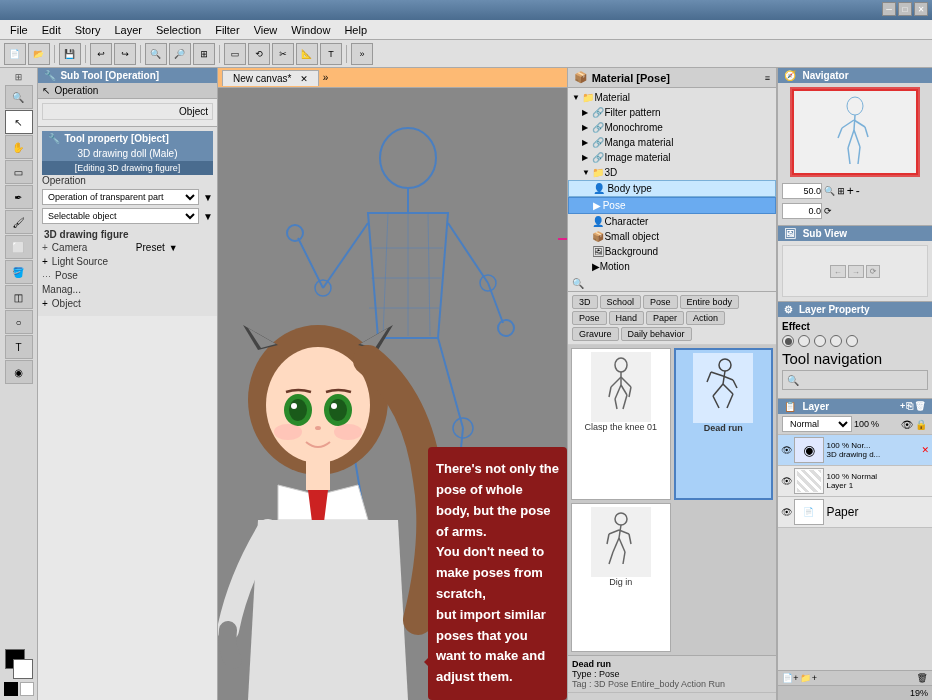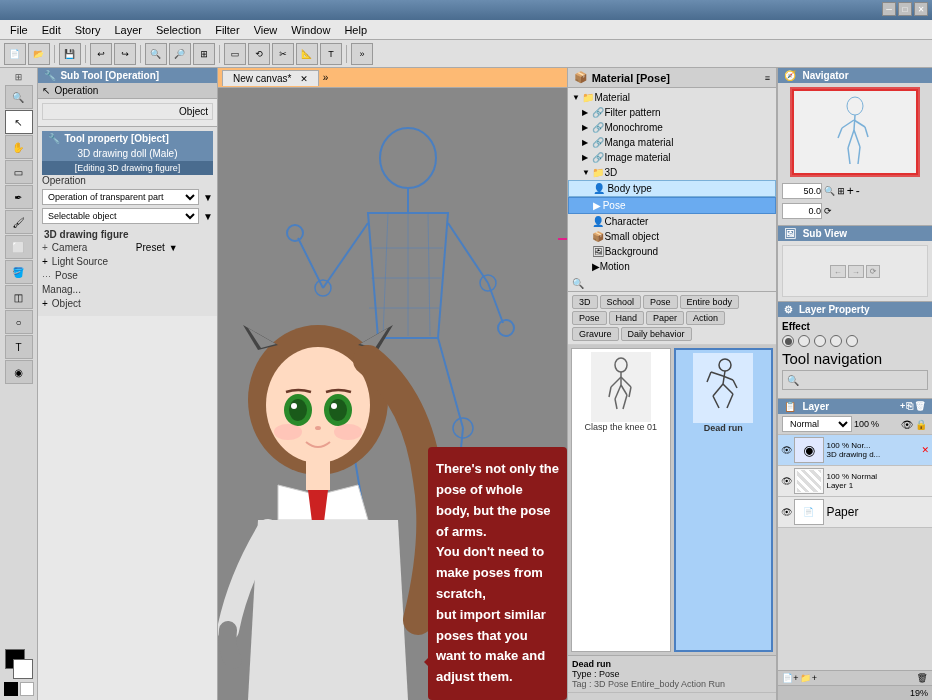--- a/index.html
+++ b/index.html
@@ -759,20 +759,37 @@
             <line x1="30" y1="22" x2="34" y2="30" stroke="#444" stroke-width="1.5"></line>
             <line x1="20" y1="26" x2="10" y2="38" stroke="#444" stroke-width="1.5"></line>
             <line x1="10" y1="38" x2="16" y2="50" stroke="#444" stroke-width="1.5"></line>
             <line x1="20" y1="26" x2="30" y2="36" stroke="#444" stroke-width="1.5"></line>
             <line x1="30" y1="36" x2="24" y2="50" stroke="#444" stroke-width="1.5"></line>
           </svg>
         </div>
         <div style="font-size:9px; color:#333; font-weight:bold;">Dead run</div>
       </div>
 
+      <div style="background:white; border:1px solid #aaa; text-align:center; padding:3px; cursor:pointer;">
+        <div style="width:60px; height:70px; margin:0 auto; background:#f0f0f0; display:flex; align-items:center; justify-content:center;">
+          <svg width="40" height="60" viewBox="0 0 40 60">
+            <ellipse cx="20" cy="7" rx="6" ry="6" fill="none" stroke="#666" stroke-width="1.5"></ellipse>
+            <line x1="20" y1="13" x2="18" y2="26" stroke="#666" stroke-width="1.5"></line>
+            <line x1="18" y1="18" x2="8" y2="22" stroke="#666" stroke-width="1.5"></line>
+            <line x1="8" y1="22" x2="6" y2="32" stroke="#666" stroke-width="1.5"></line>
+            <line x1="18" y1="18" x2="28" y2="22" stroke="#666" stroke-width="1.5"></line>
+            <line x1="28" y1="22" x2="30" y2="32" stroke="#666" stroke-width="1.5"></line>
+            <line x1="18" y1="26" x2="12" y2="40" stroke="#666" stroke-width="1.5"></line>
+            <line x1="12" y1="40" x2="8" y2="52" stroke="#666" stroke-width="1.5"></line>
+            <line x1="18" y1="26" x2="24" y2="40" stroke="#666" stroke-width="1.5"></line>
+            <line x1="24" y1="40" x2="22" y2="52" stroke="#666" stroke-width="1.5"></line>
+          </svg>
+        </div>
+        <div style="font-size:9px; color:#333;">Dig in</div>
+      </div>
     </div>
 
     <div style="padding:3px 4px; background:#d0d0d0; border-top:1px solid #aaa; font-size:9px;">
       <div style="font-weight:bold;">Dead run</div>
       <div>Type : Pose</div>
       <div style="color:#555;">Tag : 3D Pose Entire_body Action Run</div>
     </div>
 
     <div style="height:8px; background:#d0d0d0; border-top:1px solid #bbb;"></div>
   </div>

